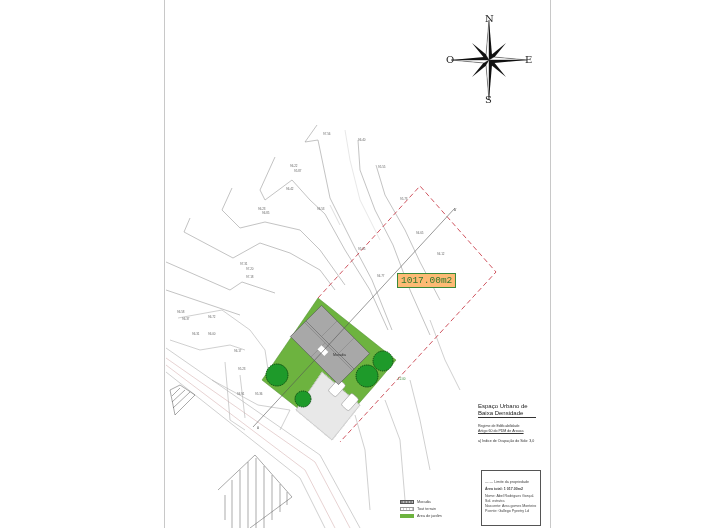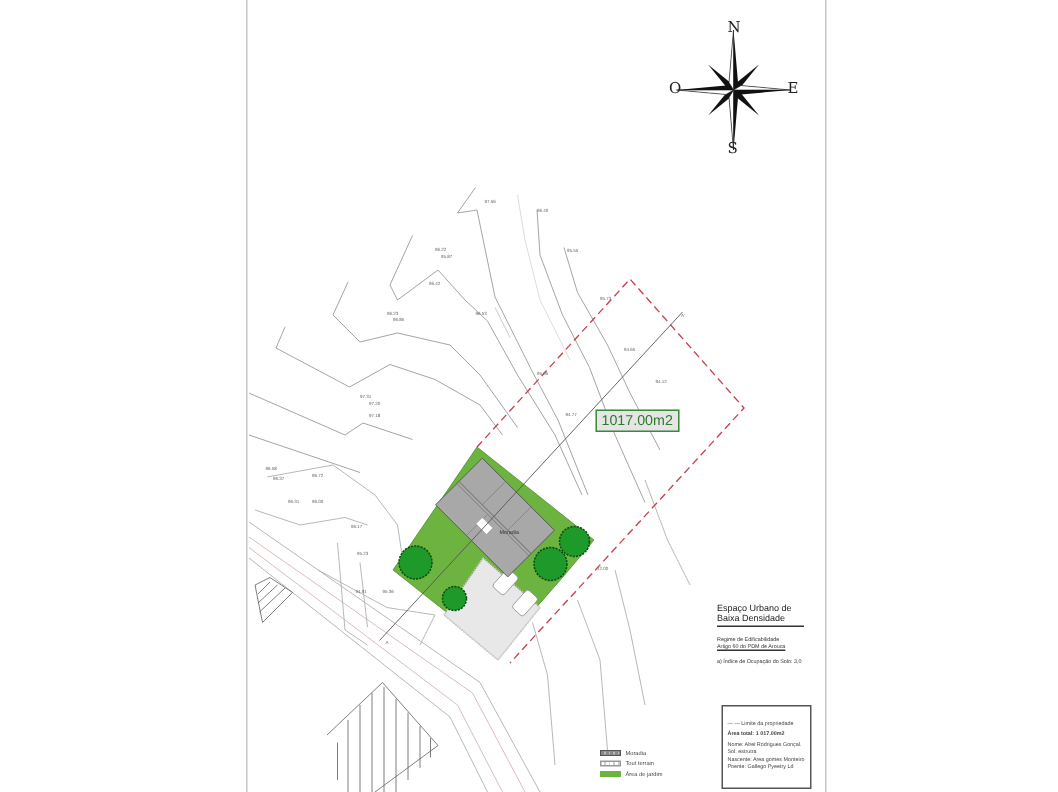--- a/index.html
+++ b/index.html
@@ -9,21 +9,21 @@
   .title-block{position:absolute;left:478px;top:403px;width:62px;font-size:5px;color:#333;line-height:6px;}
   .zone-title{font-size:6px;color:#222;border-bottom:0.6px solid #333;line-height:6.5px;padding-bottom:1px;width:58px;}
   .zone-title span{display:block;}
   .info-box{position:absolute;left:481px;top:470px;width:60px;height:56px;border:1px solid #555;box-sizing:border-box;padding:9px 3px 2px 3px;font-size:3.6px;color:#444;line-height:5px;}
   .legend{position:absolute;left:400px;top:498px;font-size:3.8px;color:#444;}
   .legend-row{display:flex;align-items:center;height:7px;}
   .swatch{width:14px;height:4px;margin-right:3px;box-sizing:border-box;}
   .sw-house{background:repeating-linear-gradient(90deg,#888 0 2px,#bbb 2px 3px);border:0.5px solid #555;}
   .sw-paver{background:repeating-linear-gradient(90deg,#fff 0 2px,#ccc 2px 3px);border:0.5px solid #999;}
   .sw-garden{background:#6db33f;}
-  .area-label{position:absolute;left:397px;top:273px;border:1.5px solid #3a8a3a;background:#e5e5e5;color:#2d7a2d;font-size:9.5px;padding:1px 3px;line-height:11px;}
+  .area-label{position:absolute;left:397px;top:273px;border:1.5px solid #3a8a3a;background:#fdba74;color:#2d7a2d;font-size:9.5px;padding:1px 3px;line-height:11px;font-family:Liberation Mono, monospace;}
   .compass-letter{position:absolute;font-family:"DejaVu Serif",serif;font-size:10px;color:#222;}
   .small-label{font-family:"Liberation Sans",sans-serif;font-size:3px;fill:#666;}
 </style>
 </head>
 <body>
 
 <div class="sheet"></div>
 
 <svg width="705" height="528" viewBox="0 0 705 528">
 

